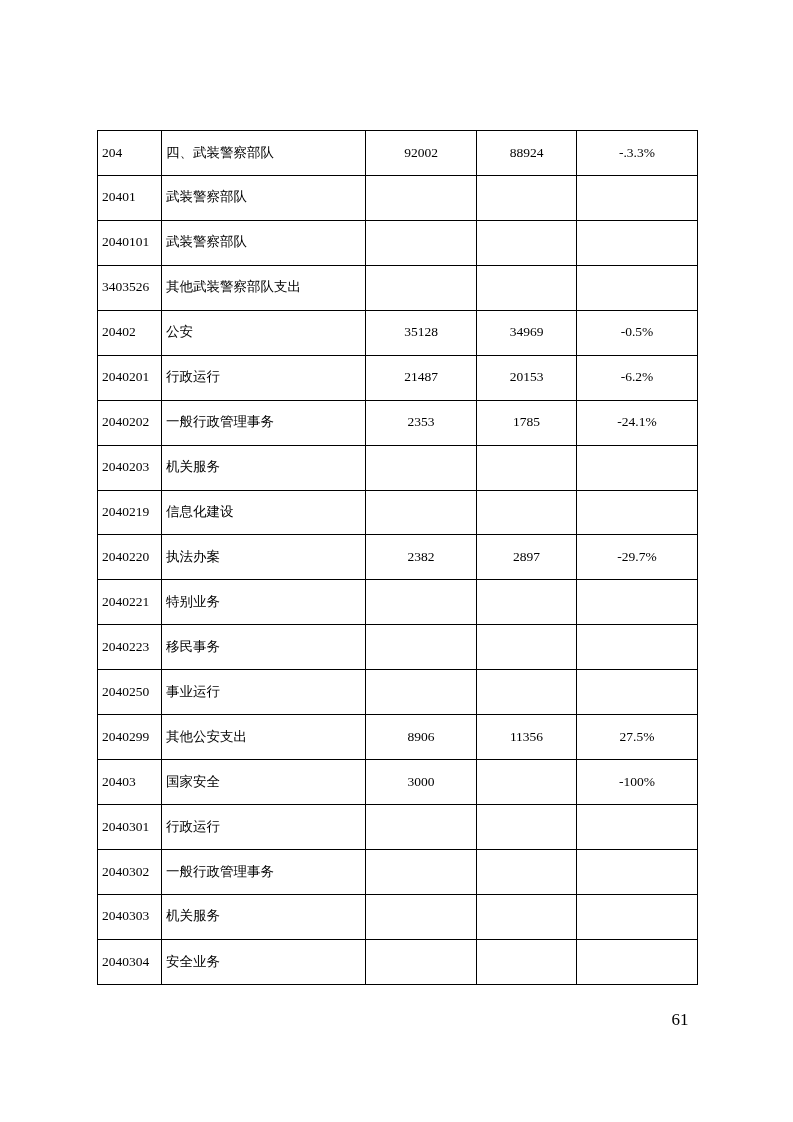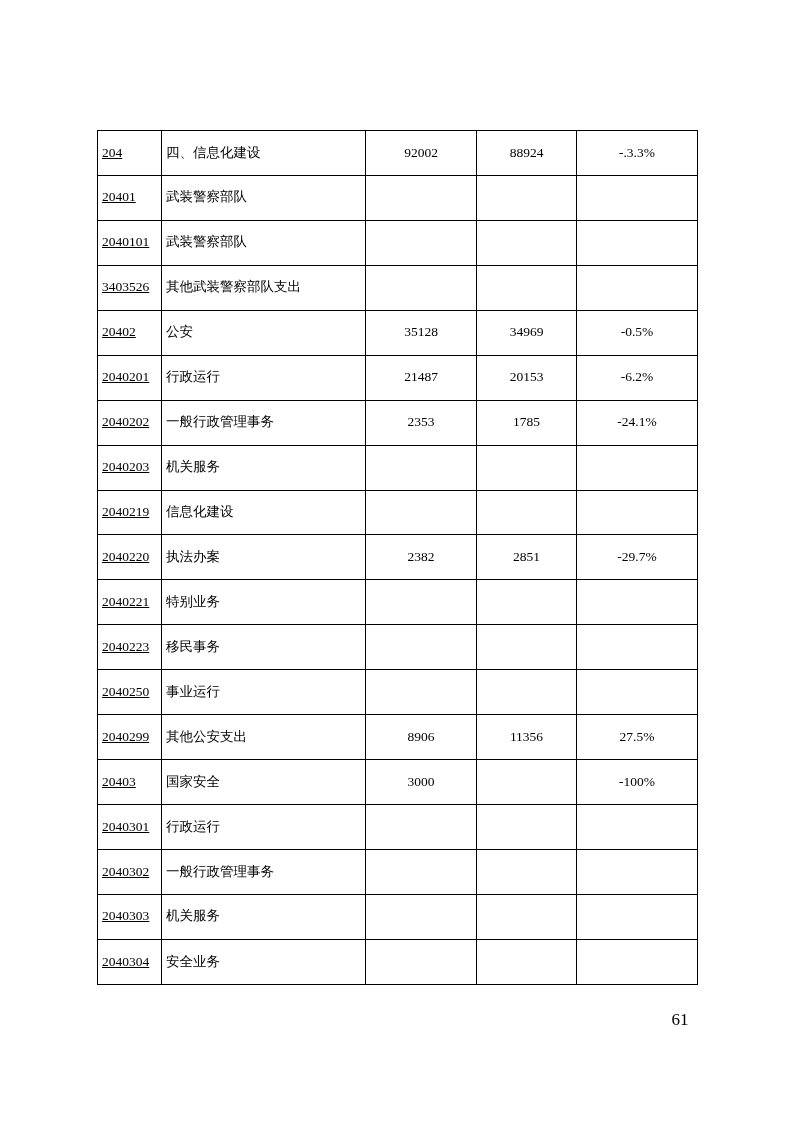--- a/index.html
+++ b/index.html
@@ -31,21 +31,20 @@
     line-height: 1.1;
     vertical-align: middle;
     padding: 2px 4px;
     height: 38px;
     overflow: hidden;
     white-space: nowrap;
   }
   td.col-code {
     text-align: left;
     padding-left: 4px;
-    text-decoration: underline;
   }
   td.col-name {
     text-align: left;
     padding-left: 7px;
   }
   td.col-num {
     text-align: center;
   }
   .page-number {
     position: absolute;
@@ -67,21 +66,21 @@
     <colgroup>
       <col style="width:64px">
       <col style="width:204px">
       <col style="width:111px">
       <col style="width:100px">
       <col style="width:121px">
     </colgroup>
     <tbody id="budget-table-body">
         <tr>
           <td class="col-code">204</td>
-          <td class="col-name">四、信息化建设</td>
+          <td class="col-name">四、武装警察部队</td>
           <td class="col-num">92002</td>
           <td class="col-num">88924</td>
           <td class="col-num">-.3.3%</td>
         </tr>
         <tr>
           <td class="col-code">20401</td>
           <td class="col-name">武装警察部队</td>
           <td class="col-num"></td>
           <td class="col-num"></td>
           <td class="col-num"></td>
@@ -132,21 +131,21 @@
           <td class="col-code">2040219</td>
           <td class="col-name">信息化建设</td>
           <td class="col-num"></td>
           <td class="col-num"></td>
           <td class="col-num"></td>
         </tr>
         <tr>
           <td class="col-code">2040220</td>
           <td class="col-name">执法办案</td>
           <td class="col-num">2382</td>
-          <td class="col-num">2851</td>
+          <td class="col-num">2897</td>
           <td class="col-num">-29.7%</td>
         </tr>
         <tr>
           <td class="col-code">2040221</td>
           <td class="col-name">特别业务</td>
           <td class="col-num"></td>
           <td class="col-num"></td>
           <td class="col-num"></td>
         </tr>
         <tr>

